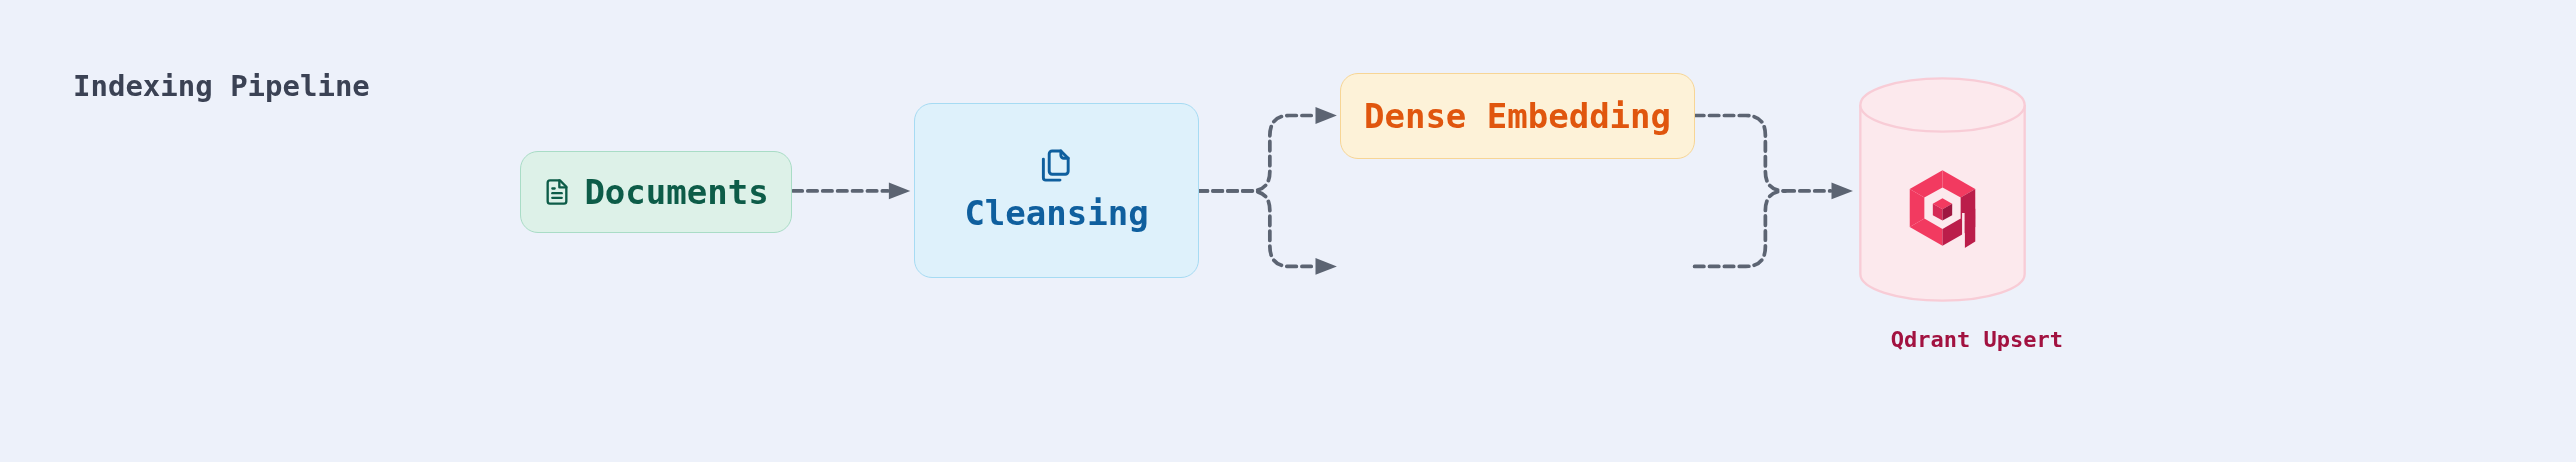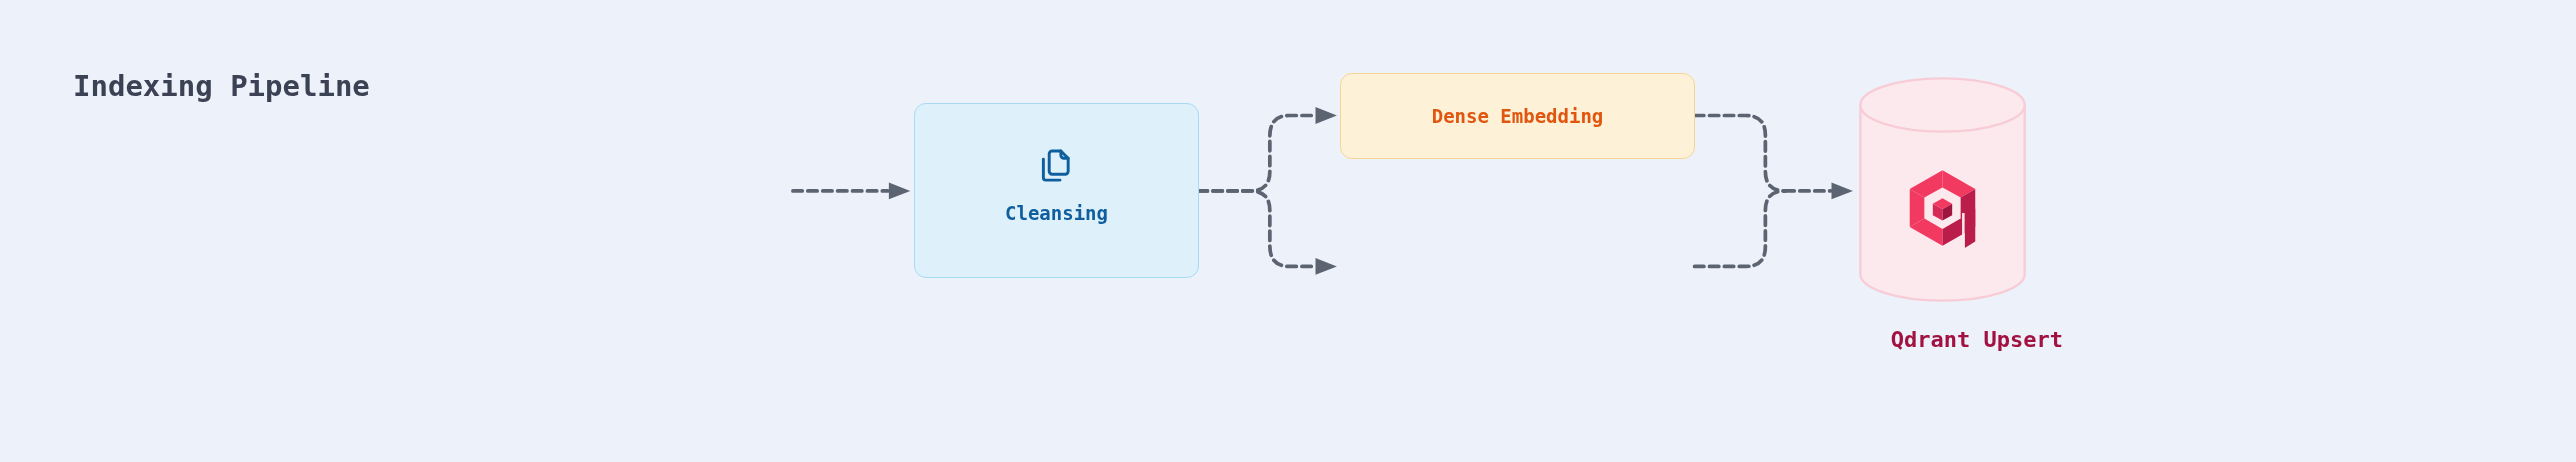--- a/index.html
+++ b/index.html
@@ -20,21 +20,21 @@
     overflow:hidden;
   }
   .canvas{position:relative;width:2576px;height:462px;background:var(--canvas-bg);font-weight:bold;}
   .title{
     position:absolute;left:73px;top:69px;
     font-size:29px;line-height:34px;color:var(--title-text);
     white-space:nowrap;
   }
   .node{
     position:absolute;display:flex;align-items:center;justify-content:center;
-    border-radius:12px;border:1.9px solid;font-size:19px;white-space:nowrap;
+    border-radius:18px;border:1.9px solid;font-size:34px;white-space:nowrap;
   }
   .node-documents{
     left:520px;top:151px;width:272px;height:82px;
     background:var(--doc-bg);border-color:var(--doc-border);color:var(--doc-text);
     gap:13px;
   }
   .node-cleansing{
     left:914px;top:103px;width:285px;height:175px;
     background:var(--clean-bg);border-color:var(--clean-border);color:var(--clean-text);
     flex-direction:column;gap:9.3px;
@@ -84,20 +84,32 @@
     </g>
     <g>
       <path class="conn" d="M1818 286 H1873 Q1894 286 1894 265 V226 Q1894 205 1915 205"></path>
     </g>
     <g>
       <path class="conn" d="M1915 205 H1964"></path>
       <polygon class="arrowhead" points="1988,205 1965,196 1965,214"></polygon>
     </g>
   </svg>
 
+  <div class="node node-documents">
+    <span class="icon">
+      <svg width="28" height="32" viewBox="0 0 24 24" fill="none" stroke="currentColor" stroke-width="2" stroke-linecap="round" stroke-linejoin="round">
+        <path d="M14.5 2H6a2 2 0 0 0-2 2v16a2 2 0 0 0 2 2h12a2 2 0 0 0 2-2V7.5L14.5 2z"></path>
+        <polyline points="14 2 14 8 20 8"></polyline>
+        <line x1="16" y1="13" x2="8" y2="13"></line>
+        <line x1="16" y1="17" x2="8" y2="17"></line>
+        <polyline points="10 9 9 9 8 9"></polyline>
+      </svg>
+    </span>
+    <span>Documents</span>
+  </div>
 
   <div class="node node-cleansing">
     <span class="icon">
       <svg width="35" height="37" viewBox="0 0 24 24" fill="none" stroke="currentColor" stroke-width="2" stroke-linecap="round" stroke-linejoin="round">
         <path d="M20 7h-3a2 2 0 0 1-2-2V2"></path>
         <path d="M9 18a2 2 0 0 1-2-2V4a2 2 0 0 1 2-2h6l5 5v9a2 2 0 0 1-2 2Z"></path>
         <path d="M3 7.6v12.8A1.6 1.6 0 0 0 4.6 22h9.8"></path>
       </svg>
     </span>
     <span class="lines">

